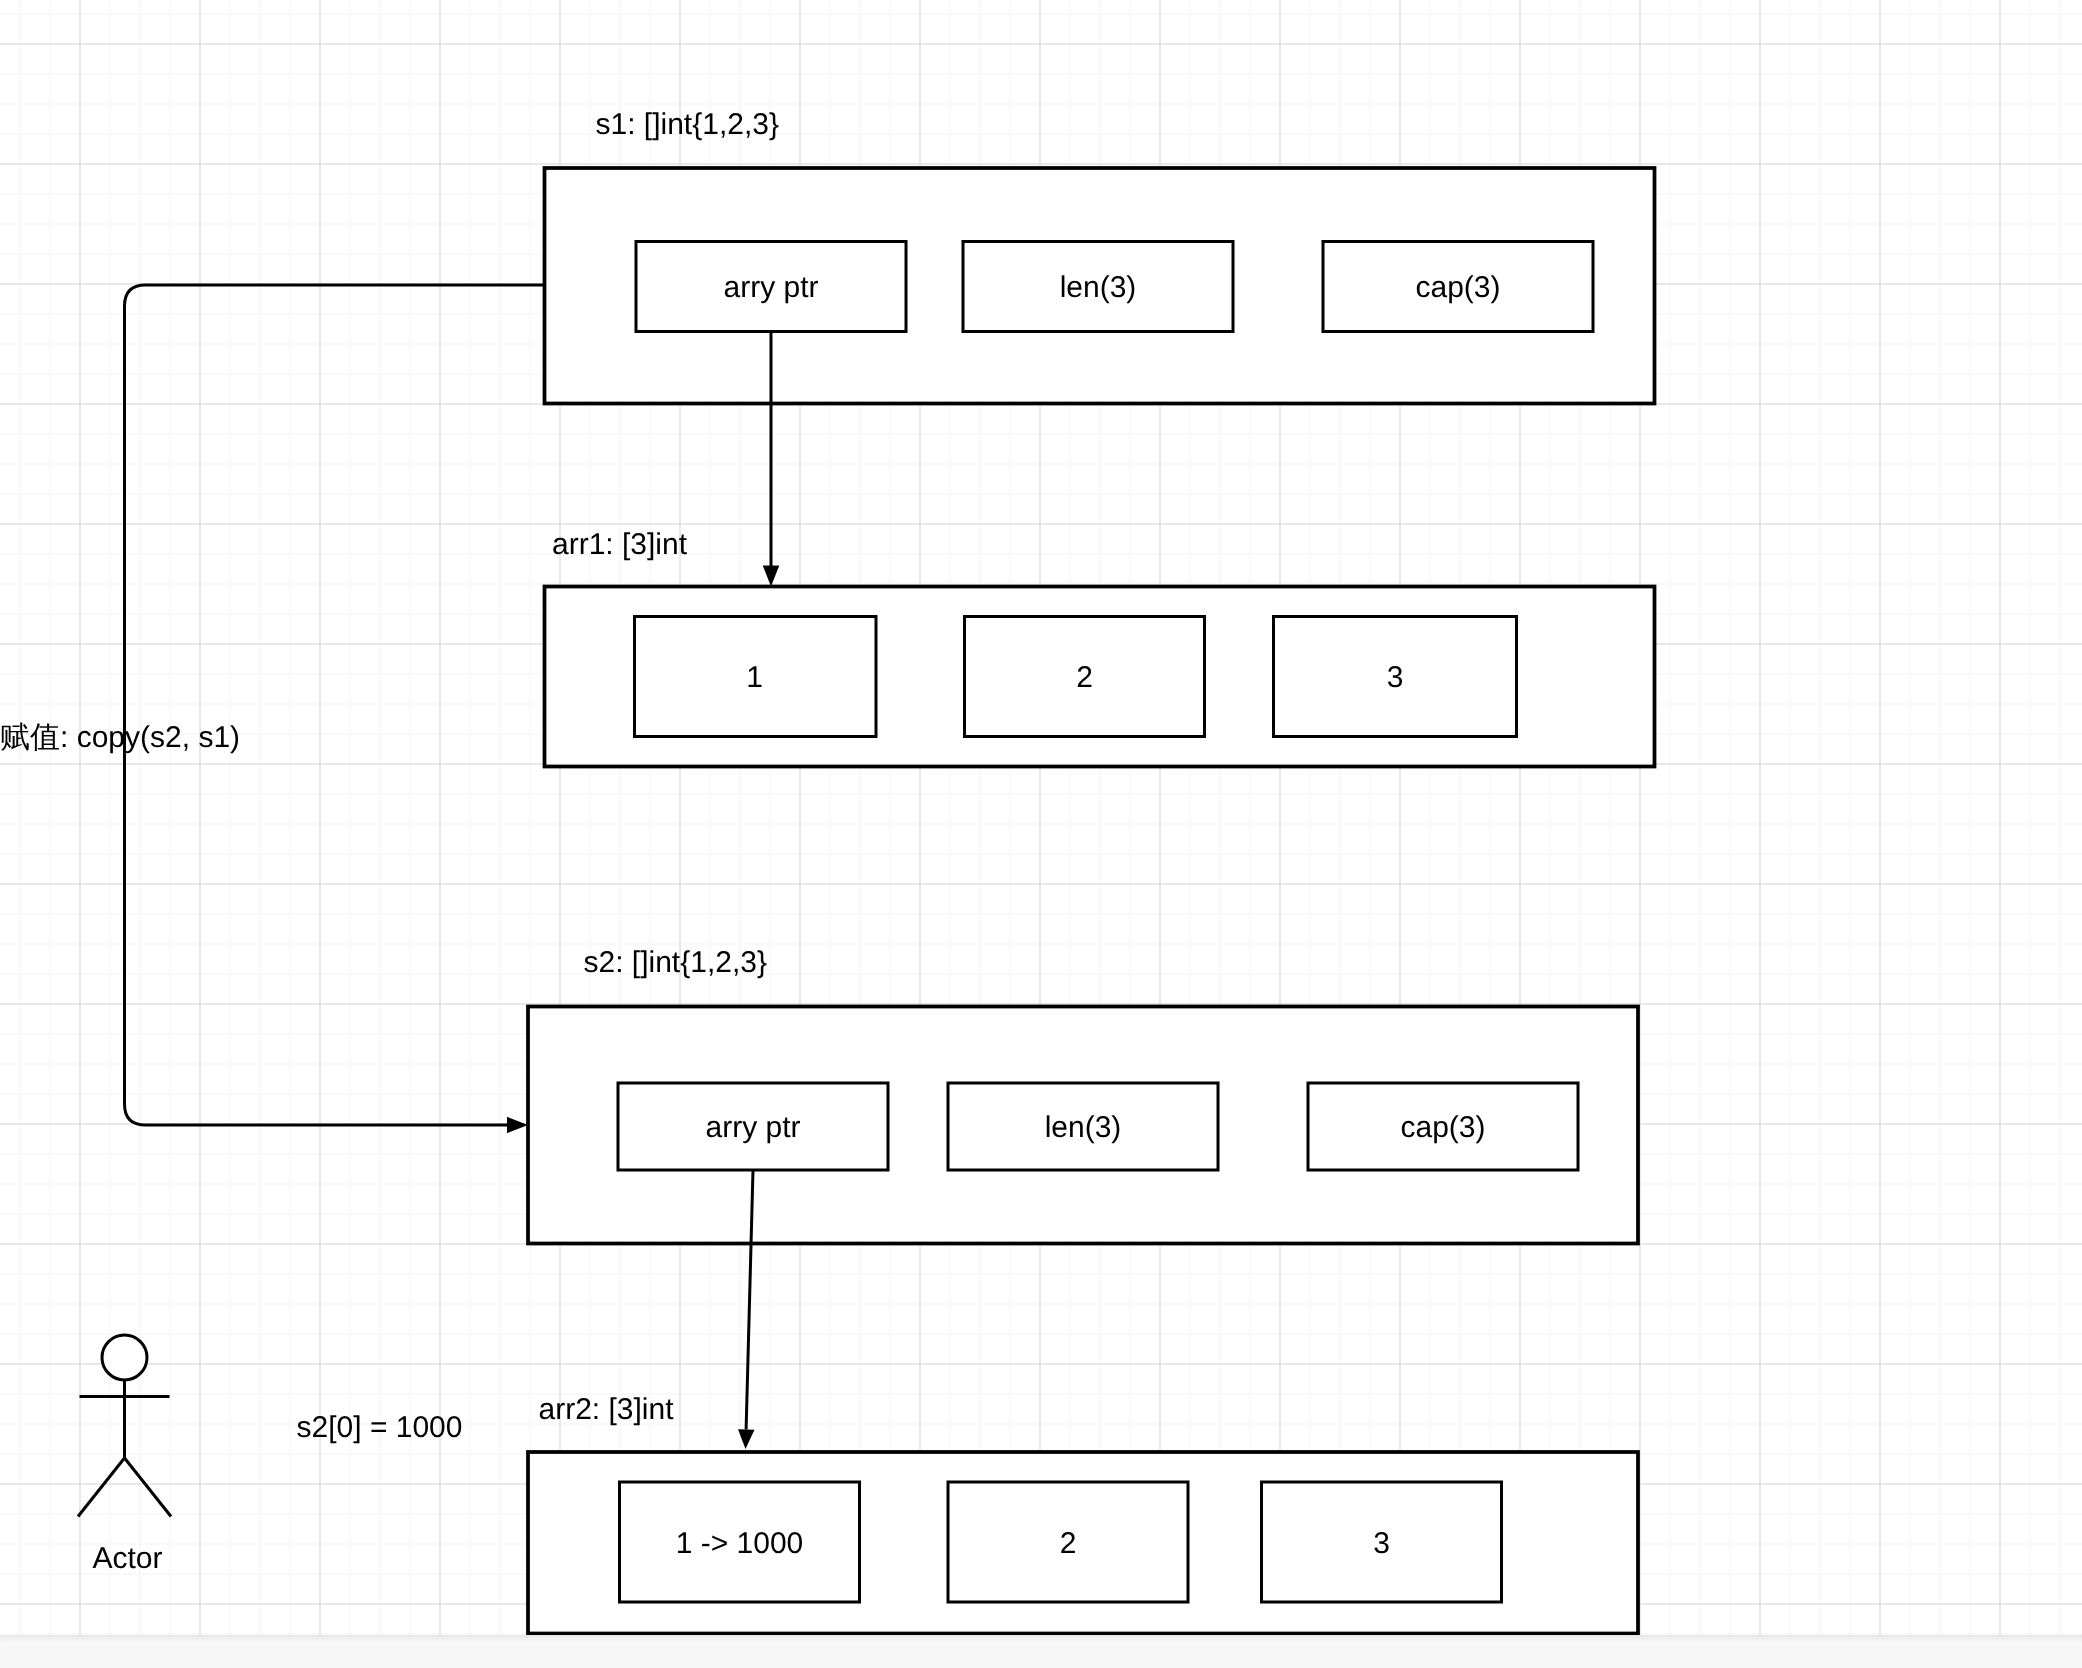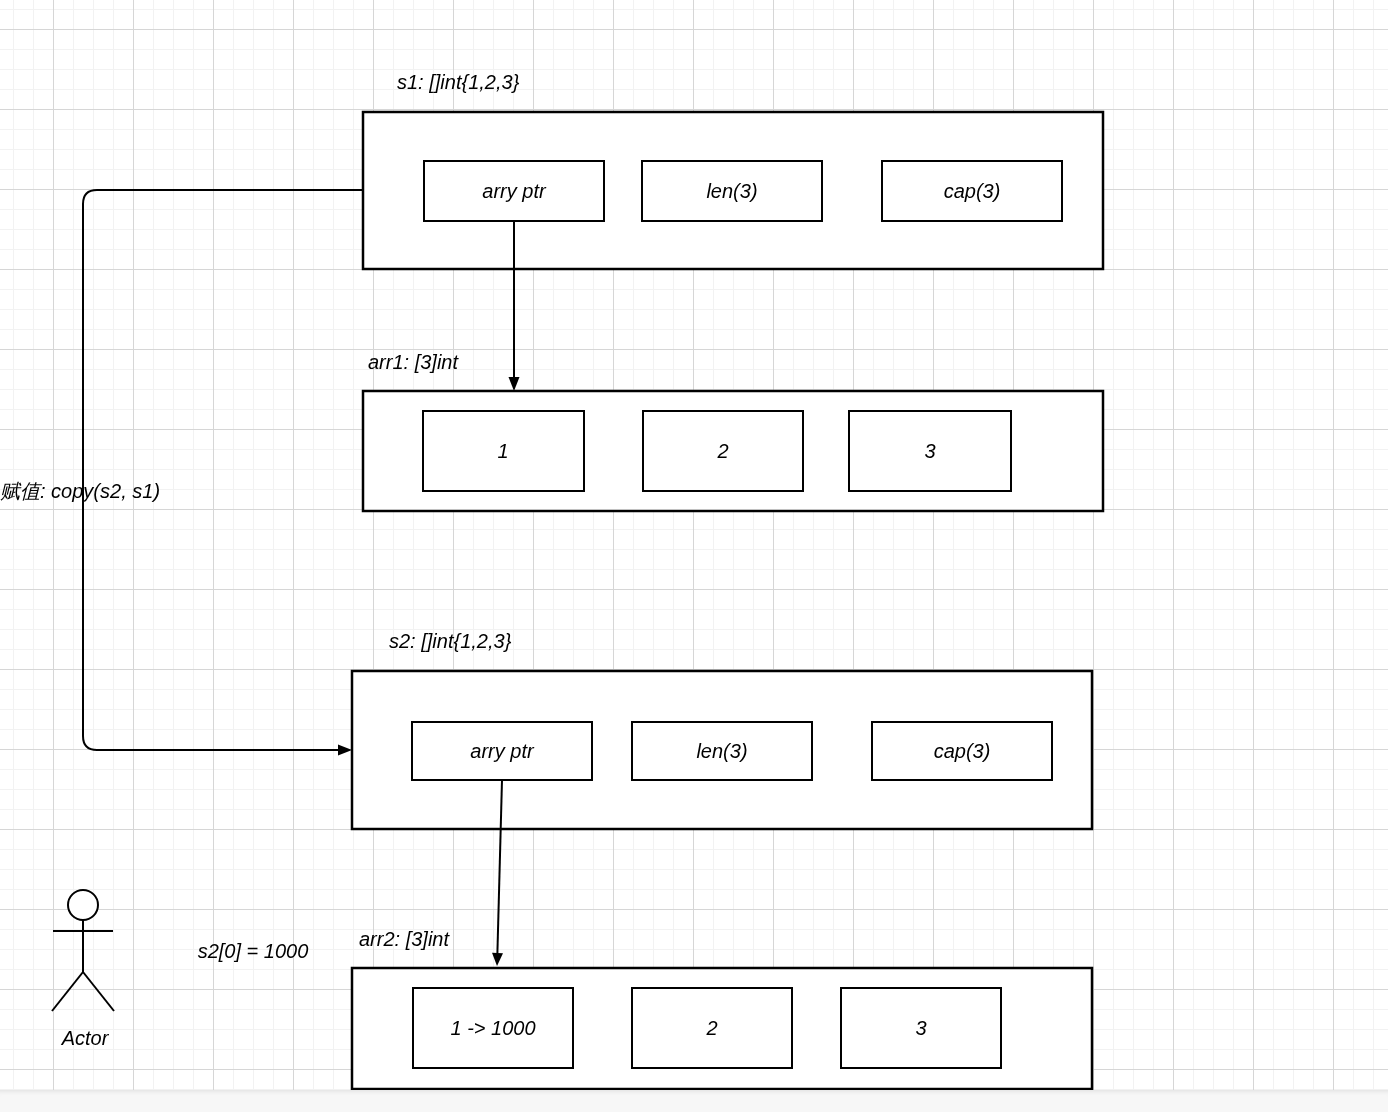--- a/index.html
+++ b/index.html
@@ -17,21 +17,20 @@
     height: 1090px;
     background-color: #ffffff;
     
     background-image:
       linear-gradient(to right, #d6d6d6 1px, transparent 1px),
       linear-gradient(to bottom, #d6d6d6 1px, transparent 1px),
       linear-gradient(to right, #f2f2f2 1px, transparent 1px),
       linear-gradient(to bottom, #f2f2f2 1px, transparent 1px);
     background-size: 80px 80px, 80px 80px, 20px 20px, 20px 20px;
     background-position: 53px 0, 0 29px, 13px 0, 0 9px;
-    font-style: italic;
   }
   .outside-canvas {
     width: 1388px;
     height: 22px;
     background: #f7f7f7;
     box-shadow: inset 0 5px 5px -4px rgba(0,0,0,0.10);
   }
   svg { position: absolute; left: 0; top: 0; }
   svg text {
     font-family: "Liberation Sans", sans-serif;

